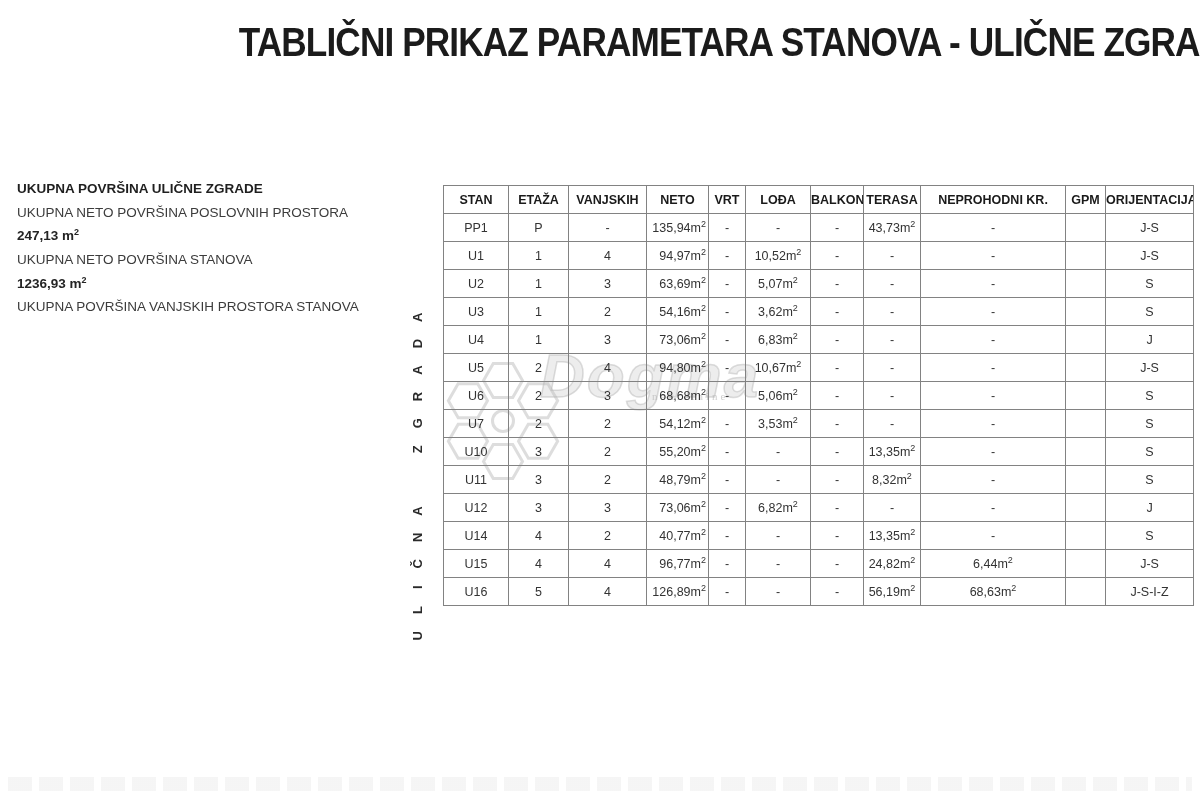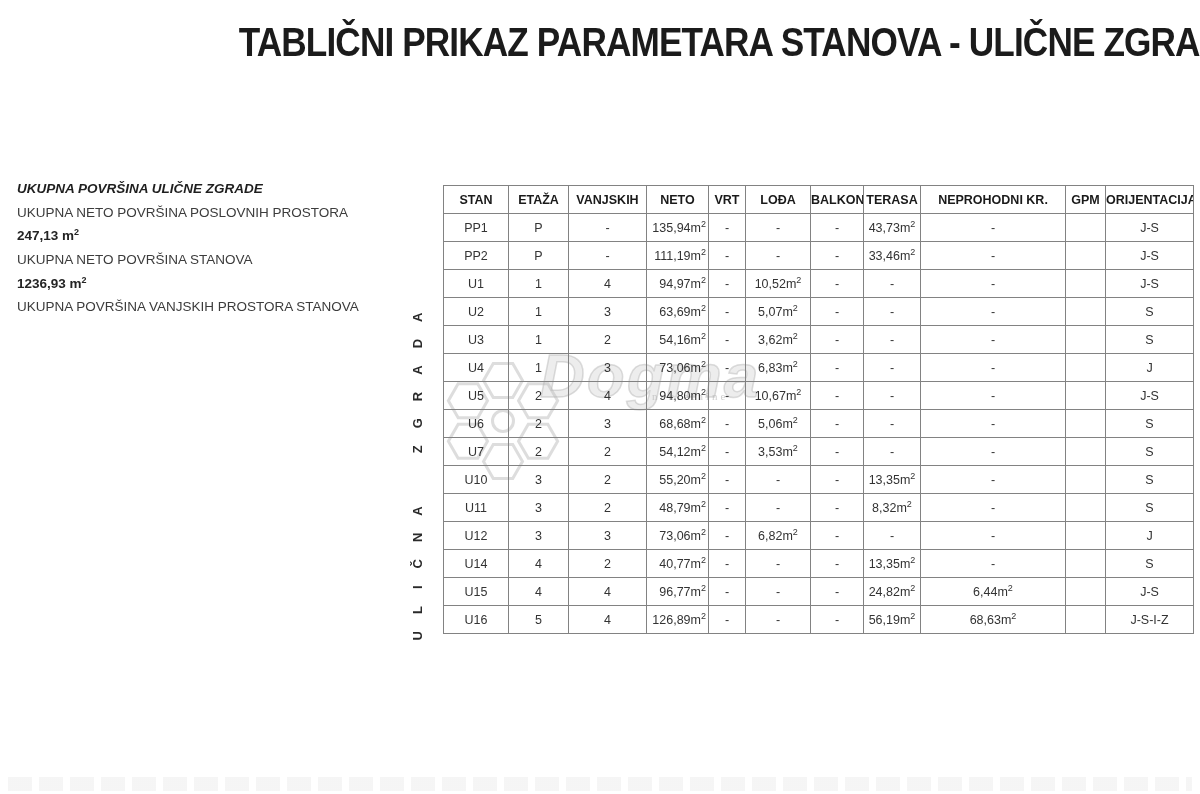--- a/index.html
+++ b/index.html
@@ -13,21 +13,21 @@
   .title-wrap > span {
     display: inline-block;
     font-size: 40px; font-weight: bold; color: #1b1b1b;
     letter-spacing: -1px;
     transform: scaleX(0.88);
     transform-origin: center;
   }
 
   .summary { position: absolute; left: 17px; top: 177px; width: 400px; }
   .summary .line { height: 23.7px; line-height: 23.7px; font-size: 13.5px; white-space: nowrap; }
-  .summary .heading { font-weight: bold; color: #1f1f1f; font-style: italic; }
+  .summary .heading { font-weight: bold; color: #1f1f1f; }
   .summary .label { font-weight: normal; color: #3c3c3c; }
   .summary .value { font-weight: bold; color: #242424; }
   sup { font-size: 9px; line-height: 0; vertical-align: super; }
 
   .vlabel {
     position: absolute; left: 417px; top: 468px;
     transform: translate(-50%, -50%) rotate(-90deg);
     white-space: nowrap;
     font-size: 13px; font-weight: bold; color: #2a2a2a;
     letter-spacing: 17px; word-spacing: 16px;
@@ -155,33 +155,20 @@
         <td>135,94m<sup>2</sup></td>
         <td>-</td>
         <td>-</td>
         <td>-</td>
         <td>43,73m<sup>2</sup></td>
         <td>-</td>
         <td></td>
         <td>J-S</td>
       </tr>
       <tr>
-        <td>PP2</td>
-        <td>P</td>
-        <td>-</td>
-        <td>111,19m<sup>2</sup></td>
-        <td>-</td>
-        <td>-</td>
-        <td>-</td>
-        <td>33,46m<sup>2</sup></td>
-        <td>-</td>
-        <td></td>
-        <td>J-S</td>
-      </tr>
-      <tr>
         <td>U1</td>
         <td>1</td>
         <td>4</td>
         <td>94,97m<sup>2</sup></td>
         <td>-</td>
         <td>10,52m<sup>2</sup></td>
         <td>-</td>
         <td>-</td>
         <td>-</td>
         <td></td>

